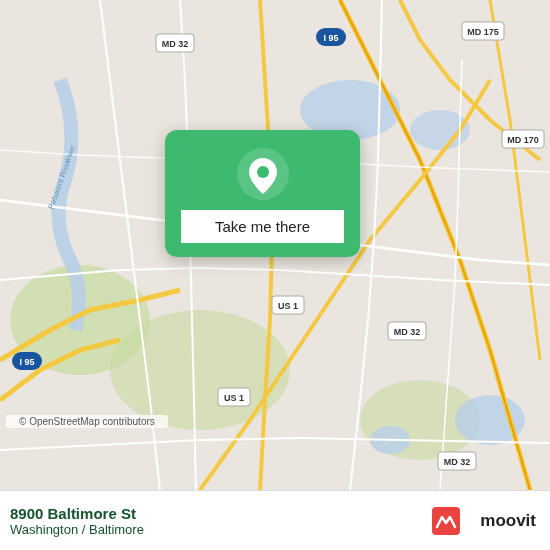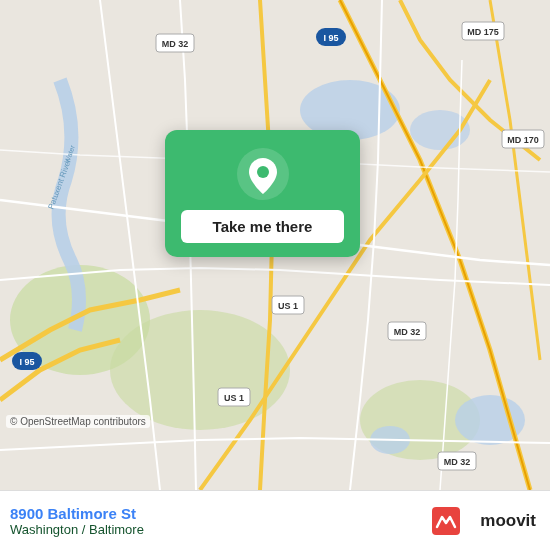--- a/index.html
+++ b/index.html
@@ -44,24 +44,24 @@
     #location-pin-icon {
       width: 52px;
       height: 52px;
       margin-bottom: 10px;
     }
 
     #take-me-there-btn {
       background: white;
       color: #222;
       border: none;
-      border-radius: 6px;
+      border-radius: 0;
       padding: 8px 18px;
       font-size: 15px;
-      font-weight: 700;
+      font-weight: 400;
       cursor: pointer;
       width: 100%;
       text-align: center;
     }
 
     
     #bottom-bar {
       width: 550px;
       height: 60px;
       background: white;
@@ -73,21 +73,21 @@
     }
 
     #address-section {
       display: flex;
       flex-direction: column;
     }
 
     #address-line {
       font-size: 15px;
       font-weight: 600;
-      color: #3b82f6;
+      color: #14532d;
     }
 
     #city-line {
       font-size: 13px;
       color: #14532d;
     }
 
     #moovit-logo {
       display: flex;
       align-items: center;
@@ -105,21 +105,21 @@
       color: #222;
     }
 
     #copyright-text {
       position: absolute;
       bottom: 62px;
       left: 6px;
       font-size: 10px;
       color: #555;
       background: rgba(255,255,255,0.75);
-      padding: 1px 4px;
+      padding: 1px 13px;
       border-radius: 3px;
     }
   </style>
 </head>
 <body>
 
 <div id="map-container">
   
   <svg id="map-svg" viewBox="0 0 550 490" xmlns="http://www.w3.org/2000/svg">
 

